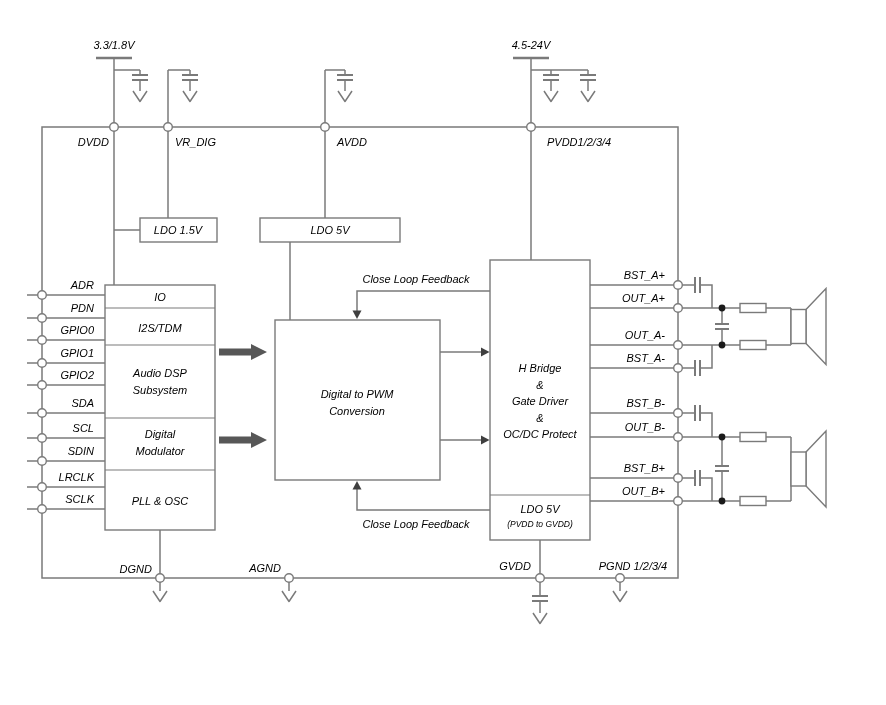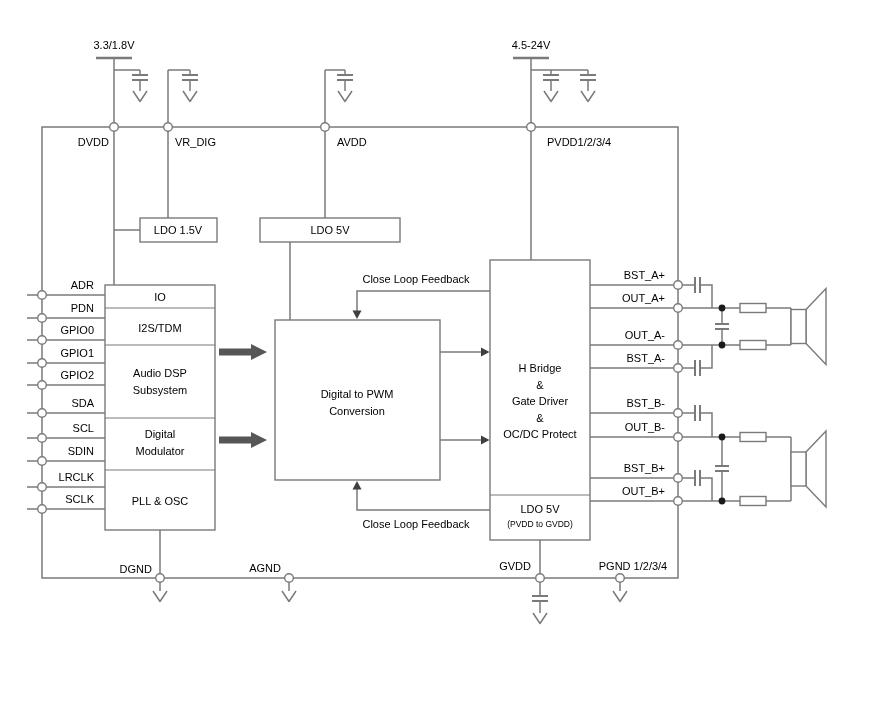--- a/index.html
+++ b/index.html
@@ -1,16 +1,16 @@
 <!DOCTYPE html>
 <html><head>
 <meta charset="utf-8">
 <style>
   html,body{margin:0;padding:0;background:#ffffff;}
-  .stage{position:relative;width:886px;height:705px;background:#ffffff;font-family:"Liberation Sans",sans-serif;overflow:hidden;}
+  .stage{position:relative;width:886px;height:705px;background:#ffffff;font-family:"Liberation Sans",sans-serif;overflow:hidden;font-style:italic;}
   svg{display:block;}
   .frame{stroke:#7a7a7a;stroke-width:1.5;fill:none;}
   .wire{stroke:#7a7a7a;stroke-width:1.5;fill:none;}
   .bar{stroke:#7a7a7a;stroke-width:2.6;fill:none;}
   .plate{stroke:#7a7a7a;stroke-width:2;fill:none;}
   .gnd{stroke:#7a7a7a;stroke-width:1.5;fill:none;stroke-linejoin:round;}
   .box{stroke:#7a7a7a;stroke-width:1.4;fill:#ffffff;}
   .divider{stroke:#7a7a7a;stroke-width:1.2;fill:none;}
   .pin{stroke:#7a7a7a;stroke-width:1.4;fill:#ffffff;}
   .dot{fill:#1a1a1a;stroke:none;}

